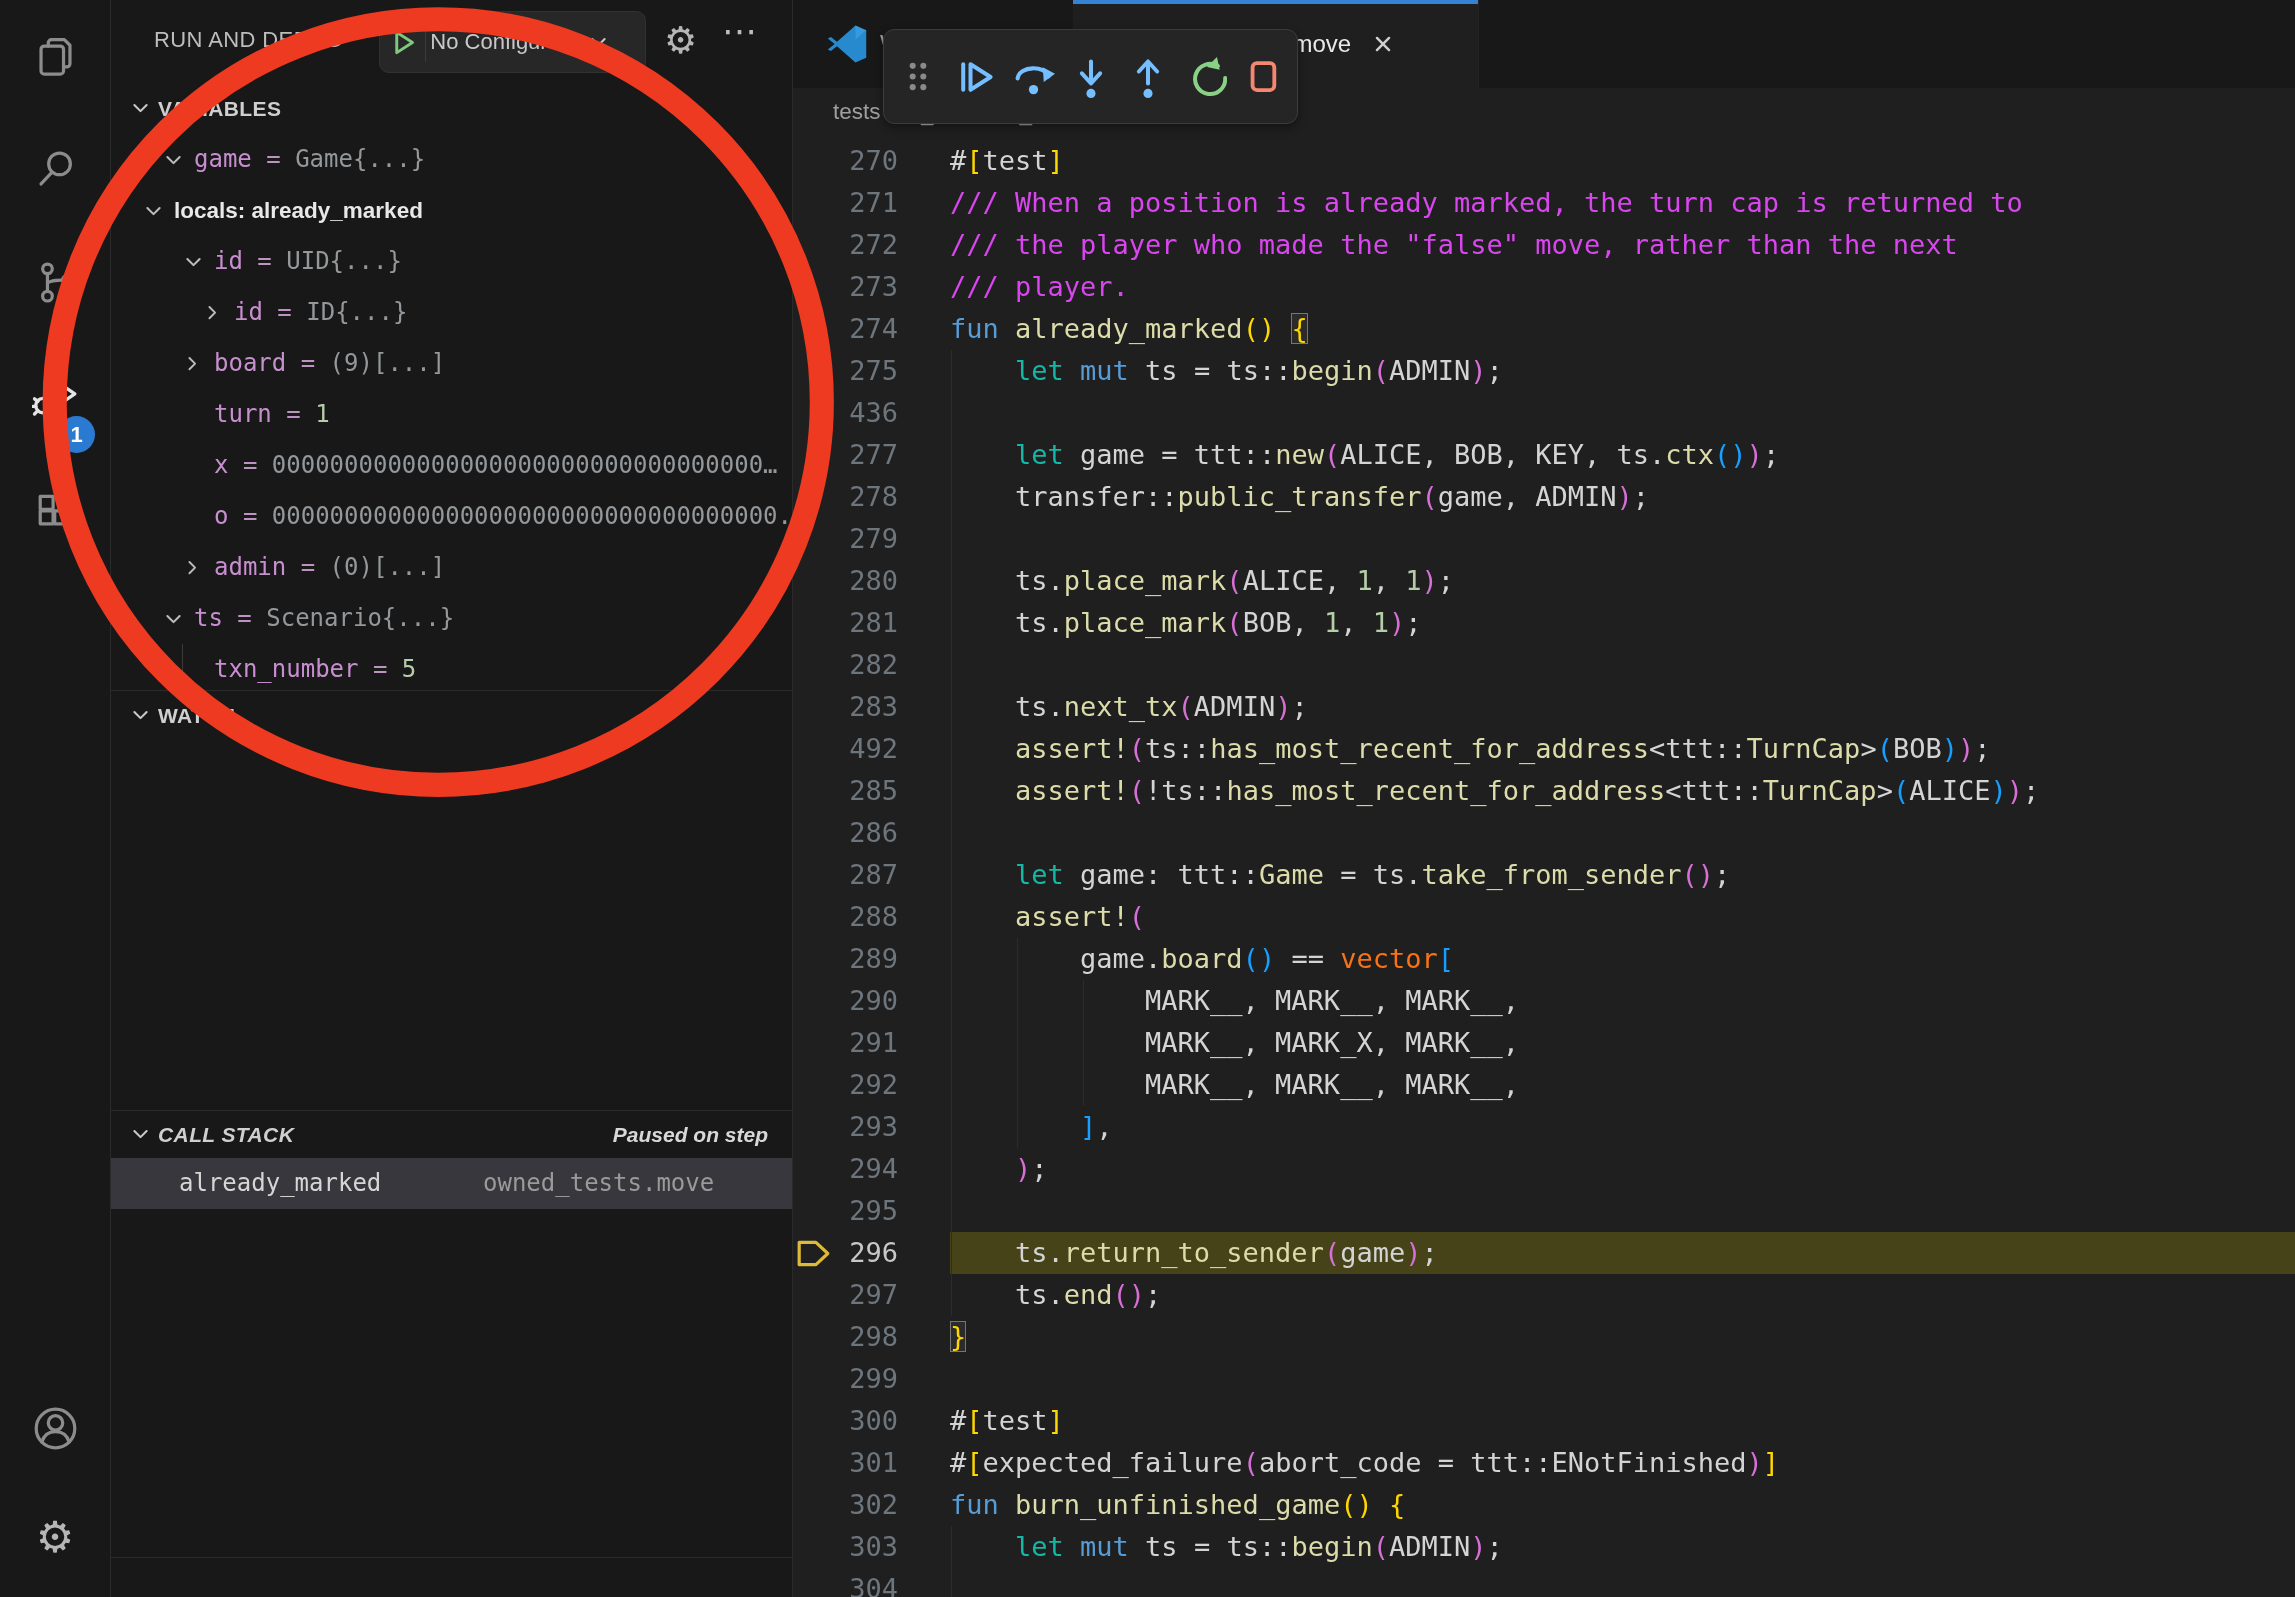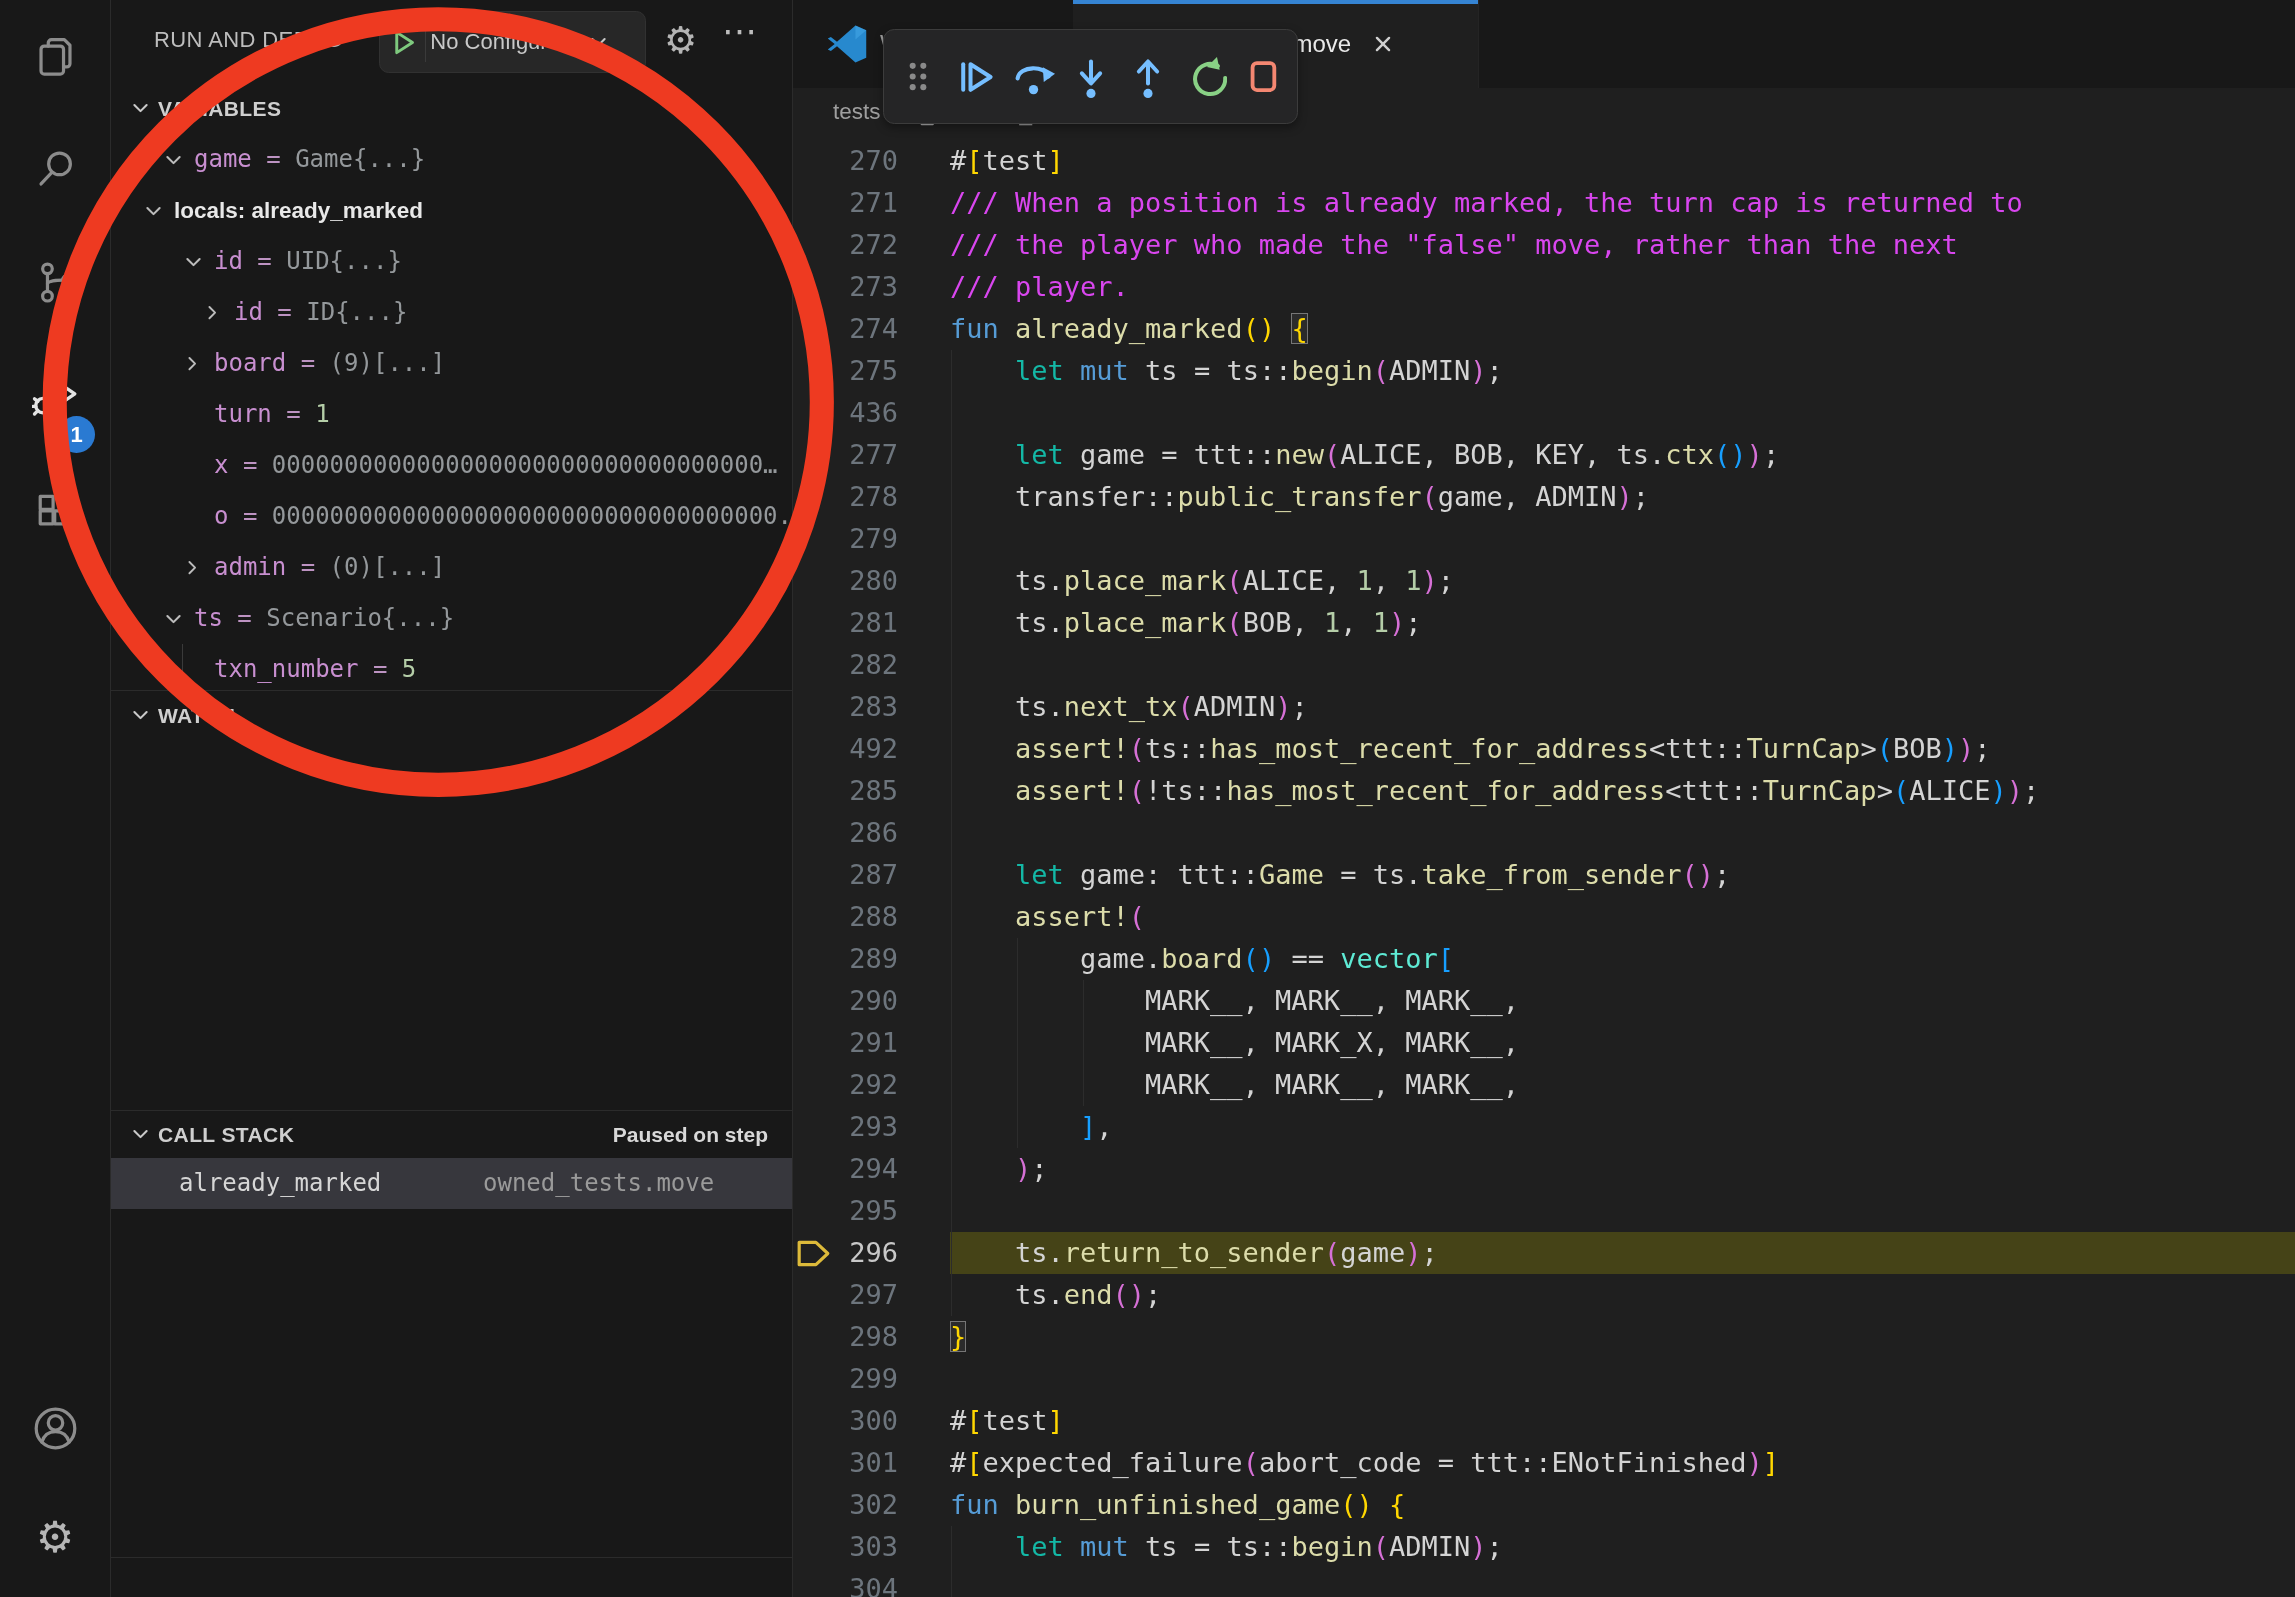--- a/index.html
+++ b/index.html
@@ -60,21 +60,21 @@
   
   #code{position:absolute;left:0;top:140px;right:0;font-family:"DejaVu Sans Mono",monospace;font-size:27px;}
   .cl{position:relative;height:42px;line-height:42px;}
   .cl .hl{position:absolute;left:157px;right:0;top:0;bottom:0;background:#454317;}
   .cl .g{position:absolute;top:0;bottom:0;width:0;border-left:1.6px solid #2c2c2c;}
   .cl .ln{position:absolute;left:0;width:105px;text-align:right;color:#6d757d;}
   .cl.active .ln{color:#c8c8c8;}
   .cl .lc{position:absolute;left:157px;white-space:pre;}
   .cl .marker{position:absolute;left:3.2px;top:4px;}
   .tok.p{color:#d4d4d4}.tok.c{color:#d946ef}.tok.k{color:#569CD6}.tok.kp{color:#14b8a6}
-  .tok.f{color:#DCDCAA}.tok.t{color:#5eead4}.tok.n{color:#B5CEA8}
+  .tok.f{color:#DCDCAA}.tok.t{color:#f97316}.tok.n{color:#B5CEA8}
   .tok.b1{color:#FFD700}.tok.b2{color:#D670D6}.tok.b3{color:#179FFF}
   .tok.bm{color:#FFD700;outline:1.6px solid #767676;outline-offset:-1.6px;background:rgba(130,130,130,.12)}
   
   #annotation{position:absolute;left:0;top:0;pointer-events:none;z-index:50;}
   .gearglyph{font-size:37px;color:#b5b5b5;line-height:1;}
 </style>
 </head>
 <body>
 
 <div id="stage">
@@ -223,21 +223,21 @@
     <div class="shead" style="top:693px;height:45px;">
       <span class="chev chev-down" style="color: rgb(201, 201, 201);">
           <svg width="21" height="21" viewBox="0 0 24 24" fill="none" stroke="currentColor" stroke-linecap="round" stroke-linejoin="round" stroke-width="2.4">
             <polyline points="5,8 12,15 19,8"></polyline>
           </svg>
         </span>
       <span class="slabel">WATCH</span>
     </div>
 
     <div class="sdivider" style="top:1110px;"></div>
-    <div class="shead" style="top:1113px;height:43px;">
+    <div class="shead" style="top:1113px;height:43px;font-style:italic;">
       <span class="chev chev-down" style="color: rgb(201, 201, 201);">
           <svg width="21" height="21" viewBox="0 0 24 24" fill="none" stroke="currentColor" stroke-linecap="round" stroke-linejoin="round" stroke-width="2.4">
             <polyline points="5,8 12,15 19,8"></polyline>
           </svg>
         </span>
       <span class="slabel">CALL STACK</span>
       <span id="cs-status">Paused on step</span>
     </div>
     <div id="frames">
         <div class="frame selected">

